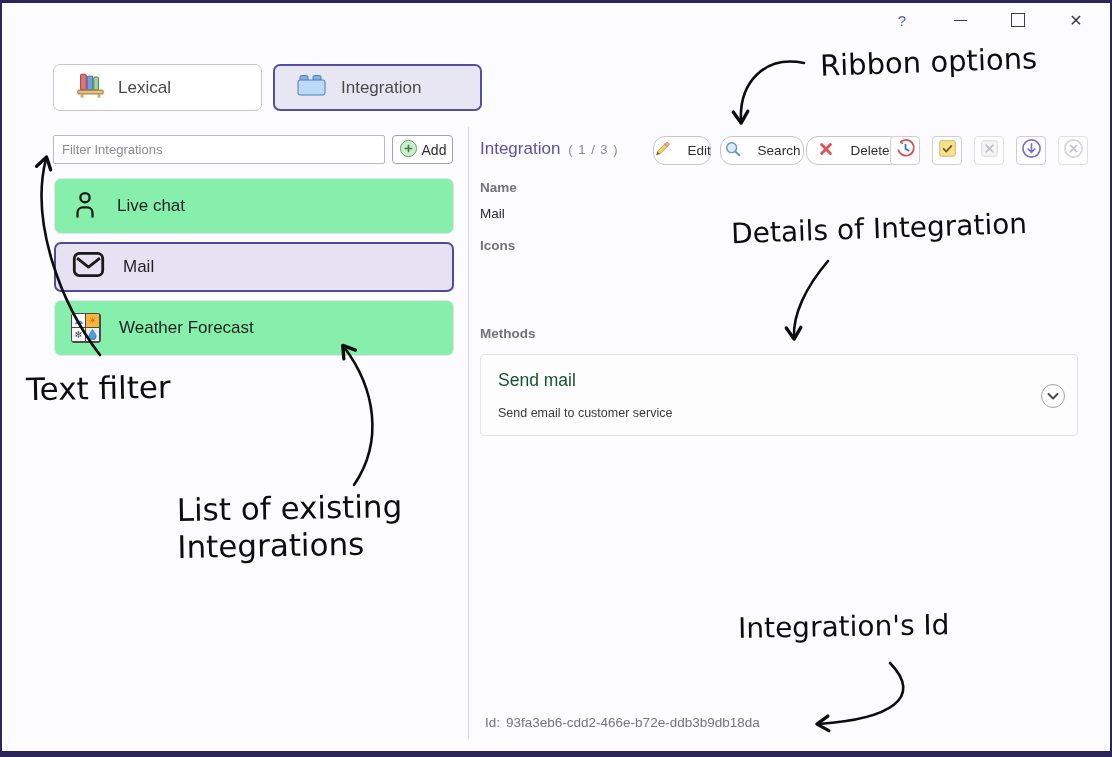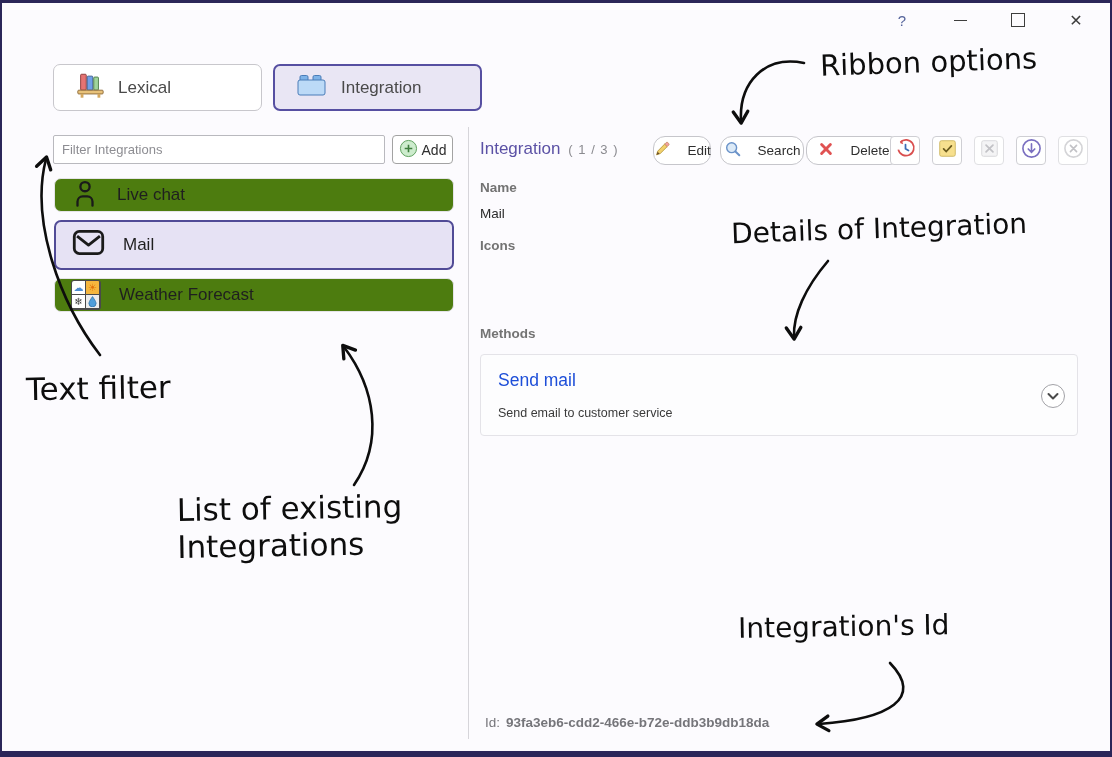--- a/index.html
+++ b/index.html
@@ -24,21 +24,21 @@
   .tab svg{flex:none;}
   
   .filter-input{position:absolute;left:51px;top:132px;width:332px;height:29px;box-sizing:border-box;
     border:1px solid #b9b9be;border-radius:2px;padding:0 8px;font-size:13px;color:#333;
     font-family:"Liberation Sans",sans-serif;background:#fff;}
   .filter-input::placeholder{color:#8d8d92;}
   .add-btn{position:absolute;left:390px;top:132px;width:61px;height:29px;box-sizing:border-box;
     border:1px solid #a3a3a3;border-radius:4px;background:#fff;display:flex;align-items:center;
     justify-content:center;gap:4px;font-size:14px;color:#2e2e2e;cursor:pointer;}
   .int-list{position:absolute;left:52px;top:175px;width:400px;display:flex;flex-direction:column;gap:8px;}
-  .int-item{height:34px;box-sizing:border-box;background:#4d7c0f;border:1px solid #e5e4e8;
+  .int-item{height:56px;box-sizing:border-box;background:#86efac;border:1px solid #e5e4e8;
     border-radius:7px;display:flex;align-items:center;padding-left:16px;gap:18px;
     font-size:17px;color:#1f1f1f;cursor:pointer;}
   .int-item.selected{height:50px;background:#e6e2f4;border:2px solid #514b96;}
   .weather-grid{width:28px;height:28px;display:grid;grid-template-columns:13px 13px;
     grid-template-rows:13px 13px;border:1.5px solid #4a4a4a;border-radius:3px;overflow:hidden;gap:1px;background:#4a4a4a;}
   .weather-grid span{display:flex;align-items:center;justify-content:center;font-size:10px;line-height:1;}
   .wg-cloud{background:#fff;color:#4f8ed2;}
   .wg-sun{background:#f5b63e;color:#e0720a;}
   .wg-snow{background:#fff;color:#444;}
   .wg-drop{background:#ececec;}
@@ -53,25 +53,25 @@
   .icon-btn{position:absolute;top:133px;width:30px;height:29px;box-sizing:border-box;
     border:1px solid #cfcfd4;border-radius:4px;background:#fff;display:flex;align-items:center;
     justify-content:center;cursor:pointer;}
   .icon-btn.disabled{border-color:#e0e0e3;cursor:default;}
   .fld-label{position:absolute;left:478px;font-size:13.5px;font-weight:bold;color:#737373;}
   .fld-value{position:absolute;left:478px;font-size:13.5px;color:#2b2b2b;}
   .icons-row{position:absolute;left:482px;top:266px;display:flex;align-items:center;gap:6px;}
   .icons-row .lbl{font-size:13.5px;color:#1f1f1f;}
   .method-card{position:absolute;left:478px;top:351px;width:598px;height:82px;box-sizing:border-box;
     background:#fdfdfe;border:1px solid #e4e3e8;border-radius:4px;}
-  .method-title{position:absolute;left:17px;top:15px;font-size:17.5px;color:#1d4ed8;}
+  .method-title{position:absolute;left:17px;top:15px;font-size:17.5px;color:#14532d;}
   .method-desc{position:absolute;left:17px;top:51px;font-size:12.5px;color:#3a3a3a;}
   .method-expand{position:absolute;right:11px;top:28px;cursor:pointer;}
   .id-row{position:absolute;left:483px;top:712px;font-size:13.5px;color:#75757a;}
-  .id-row .id-val{margin-left:6px;font-weight:bold;}
+  .id-row .id-val{margin-left:6px;}
   
   .annotation{position:absolute;color:#0d0d0d;font-family:"DejaVu Sans",cursive;
     line-height:1.1;white-space:nowrap;z-index:9;}
   .ann-ribbon{left:818px;top:44px;font-size:29px;transform:rotate(-2deg);}
   .ann-filter{left:24px;top:368px;font-size:31px;transform:rotate(-1deg);}
   .ann-list{left:175px;top:487px;font-size:31px;transform:rotate(-1deg);line-height:1.18;}
   .ann-details{left:729px;top:211px;font-size:28px;transform:rotate(-2deg);}
   .ann-id{left:736px;top:609px;font-size:28px;transform:rotate(-1deg);}
   .arrows{position:absolute;left:0;top:0;width:1112px;height:757px;pointer-events:none;z-index:8;}
 </style>

